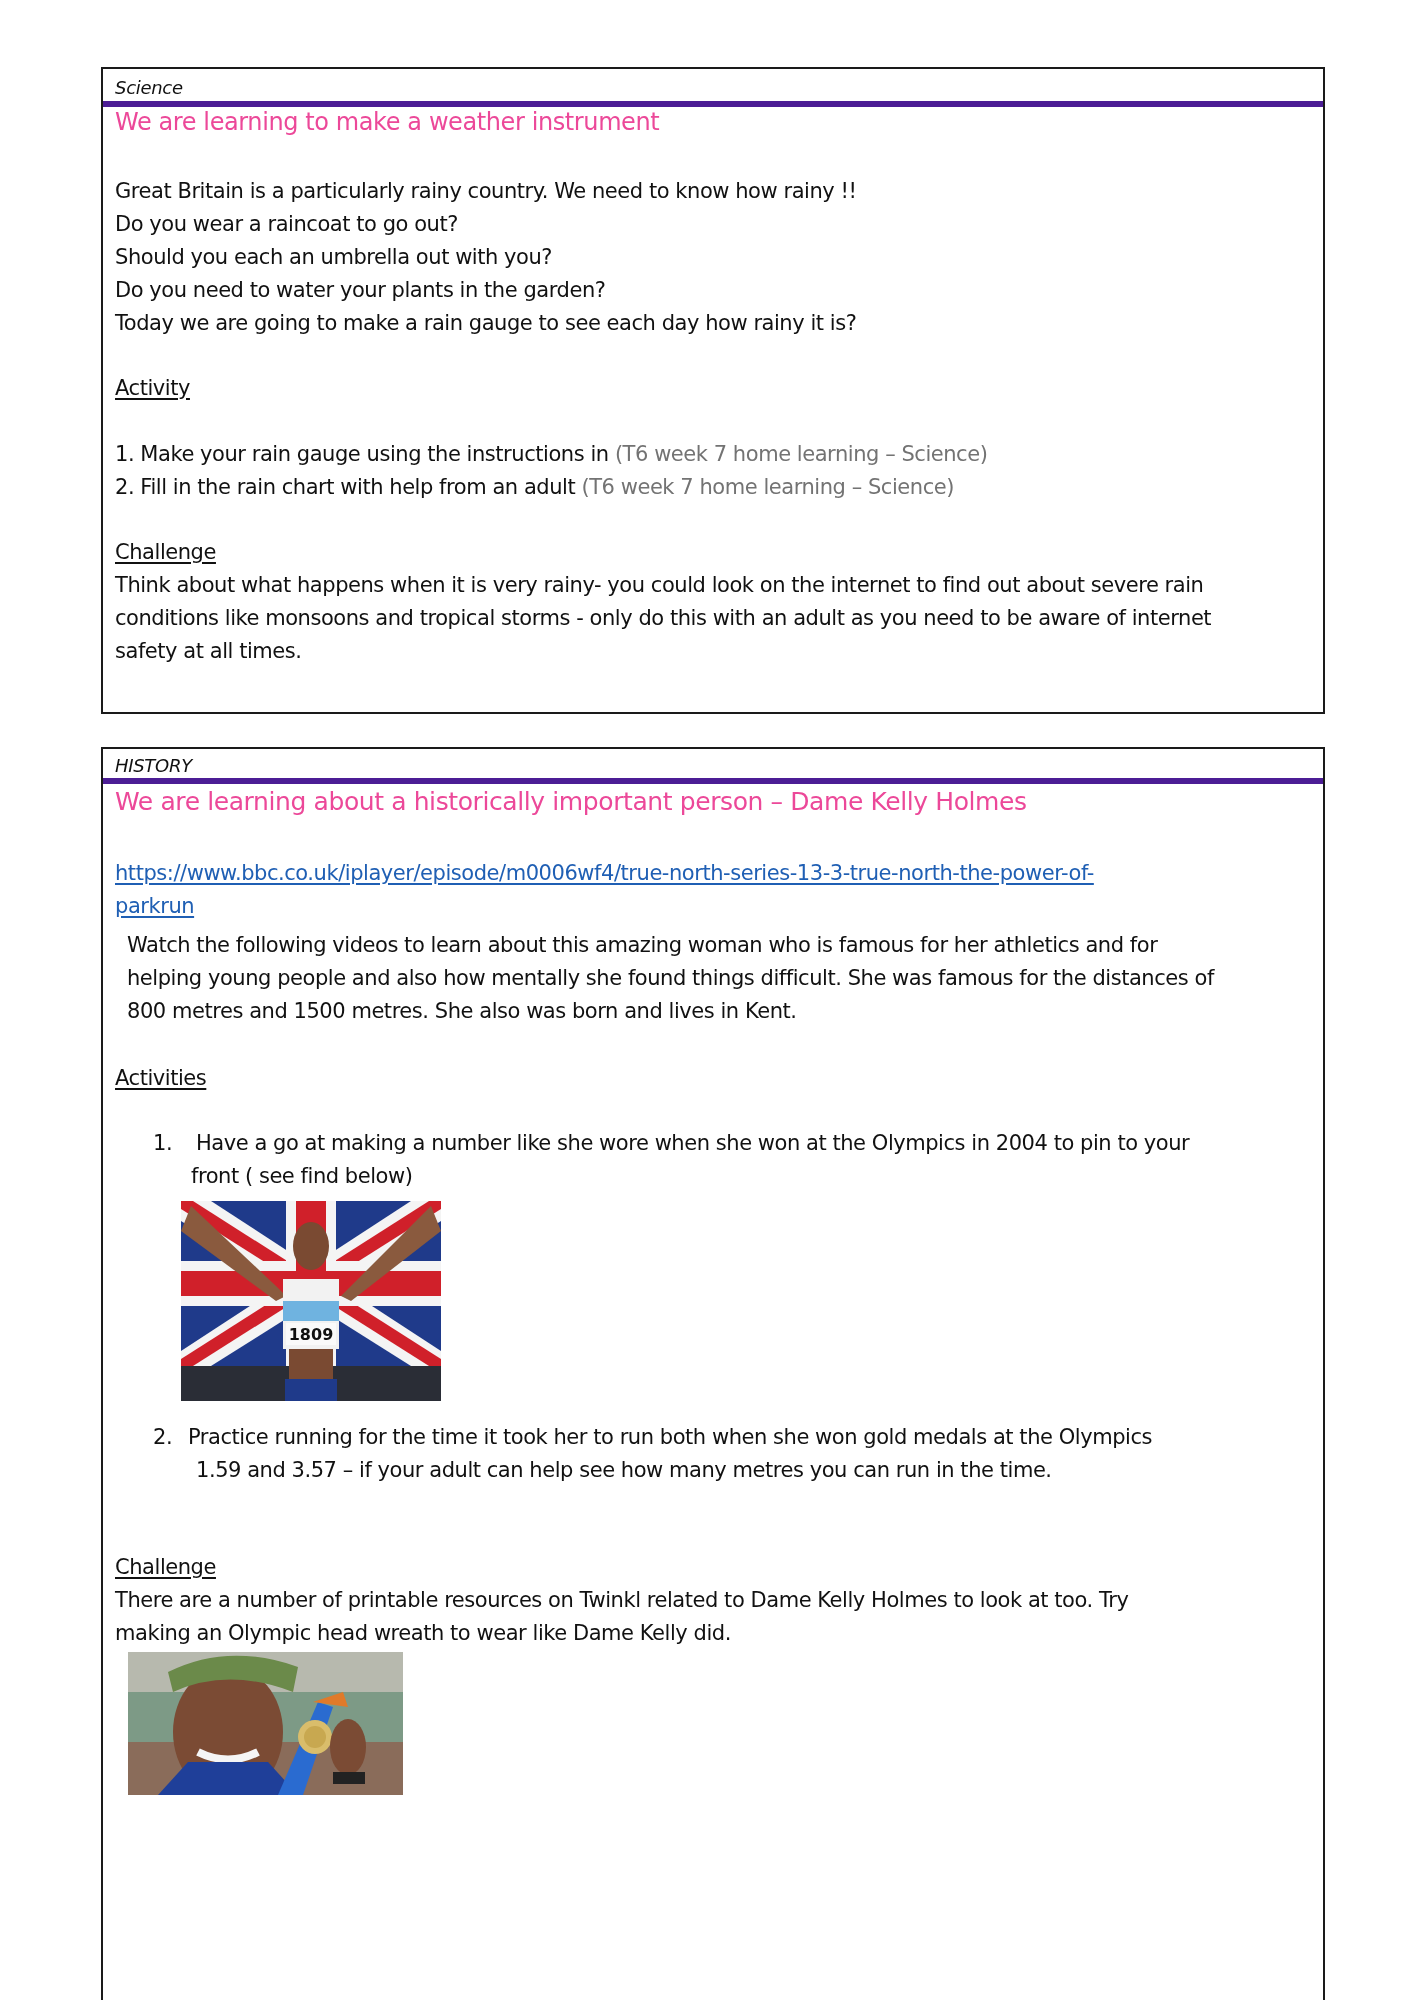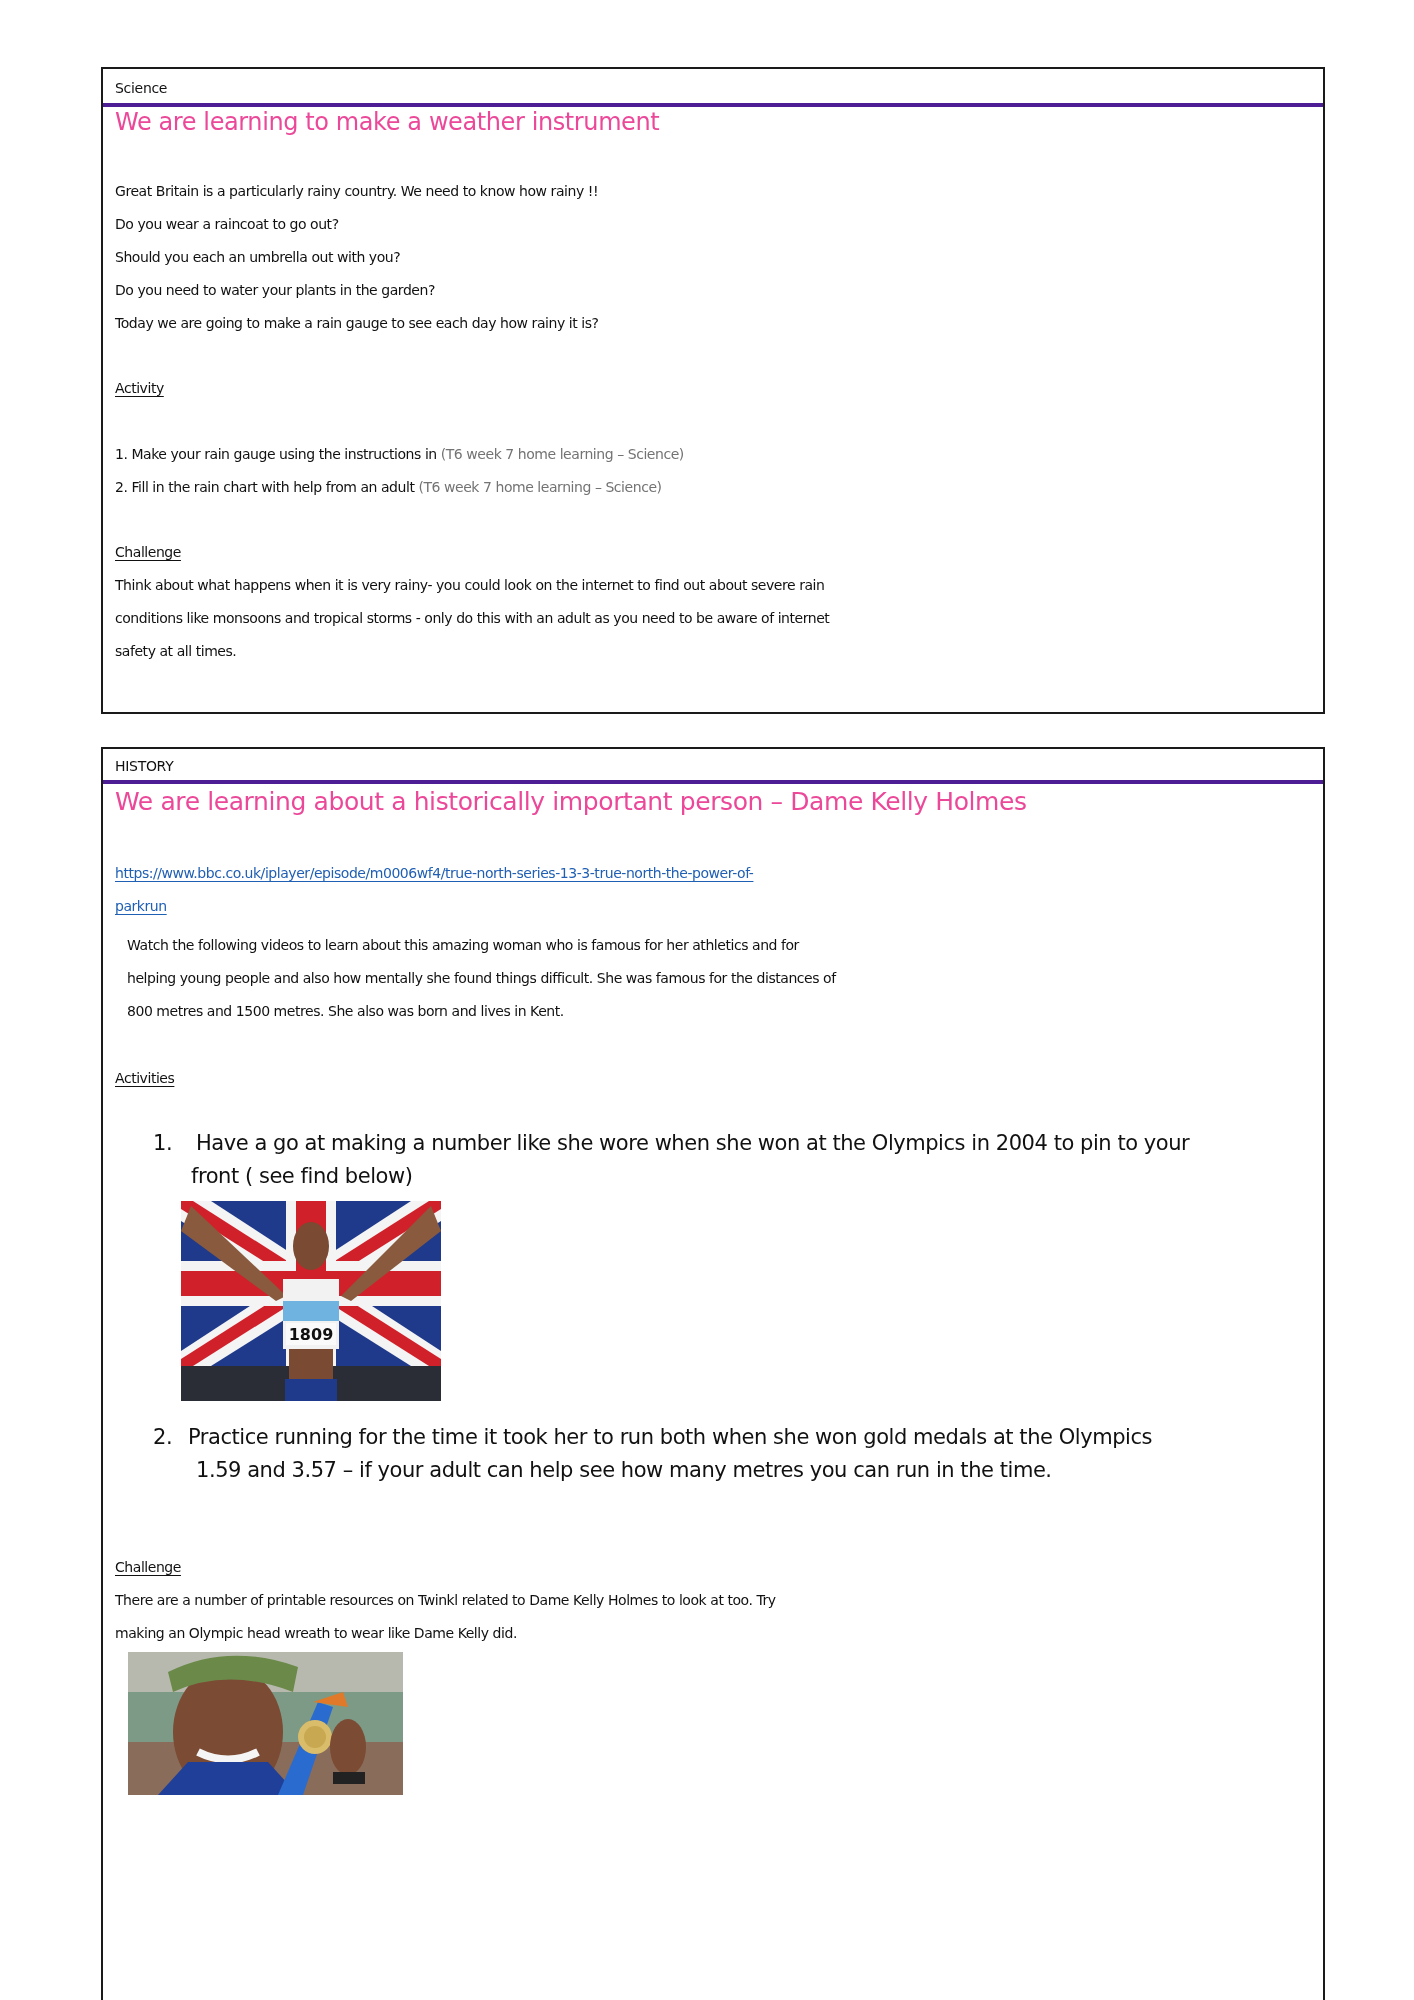--- a/index.html
+++ b/index.html
@@ -8,27 +8,27 @@
       font-family: "DejaVu Sans", sans-serif;
       color: #111111;
     }
     .box {
       position: absolute; left: 101px; width: 1224px;
       border: 2px solid #1a1a1a; box-sizing: border-box;
     }
     #science-box { top: 67px; height: 647px; }
     #history-box { top: 747px; height: 1424px; }
     .box-header {
-      height: 38px; border-bottom: 4px solid #4c1d95; box-sizing: border-box;
-      padding: 6px 12px 0 12px; font-size: 14px; line-height: 26px; letter-spacing: -0.3px;
+      height: 38px; border-bottom: 6px solid #4c1d95; box-sizing: border-box;
+      padding: 6px 12px 0 12px; font-size: 18px; line-height: 26px; letter-spacing: -0.3px; font-style: italic;
     }
     #history-box .box-header { height: 35px; padding-top: 4px; }
     .box-body { position: relative; padding: 0 12px; }
     .red-title { color: #ec4899; font-size: 24px; letter-spacing: -0.4px; }
-    .para { font-size: 14px; line-height: 33px; letter-spacing: -0.45px; margin: 0; }
+    .para { font-size: 21px; line-height: 33px; letter-spacing: -0.45px; margin: 0; }
     .underline { text-decoration: underline; text-underline-offset: 3px; }
     .green { color: #737373; }
     .link { color: #1f5fb4; text-decoration: underline; text-underline-offset: 3px; }
     .abs { position: absolute; left: 12px; right: 12px; }
     .ol-item { position: absolute; font-size: 21px; line-height: 33px; letter-spacing: -0.45px; }
     .photo { position: absolute; overflow: hidden; }
   </style>
 </head>
 <body>
 

